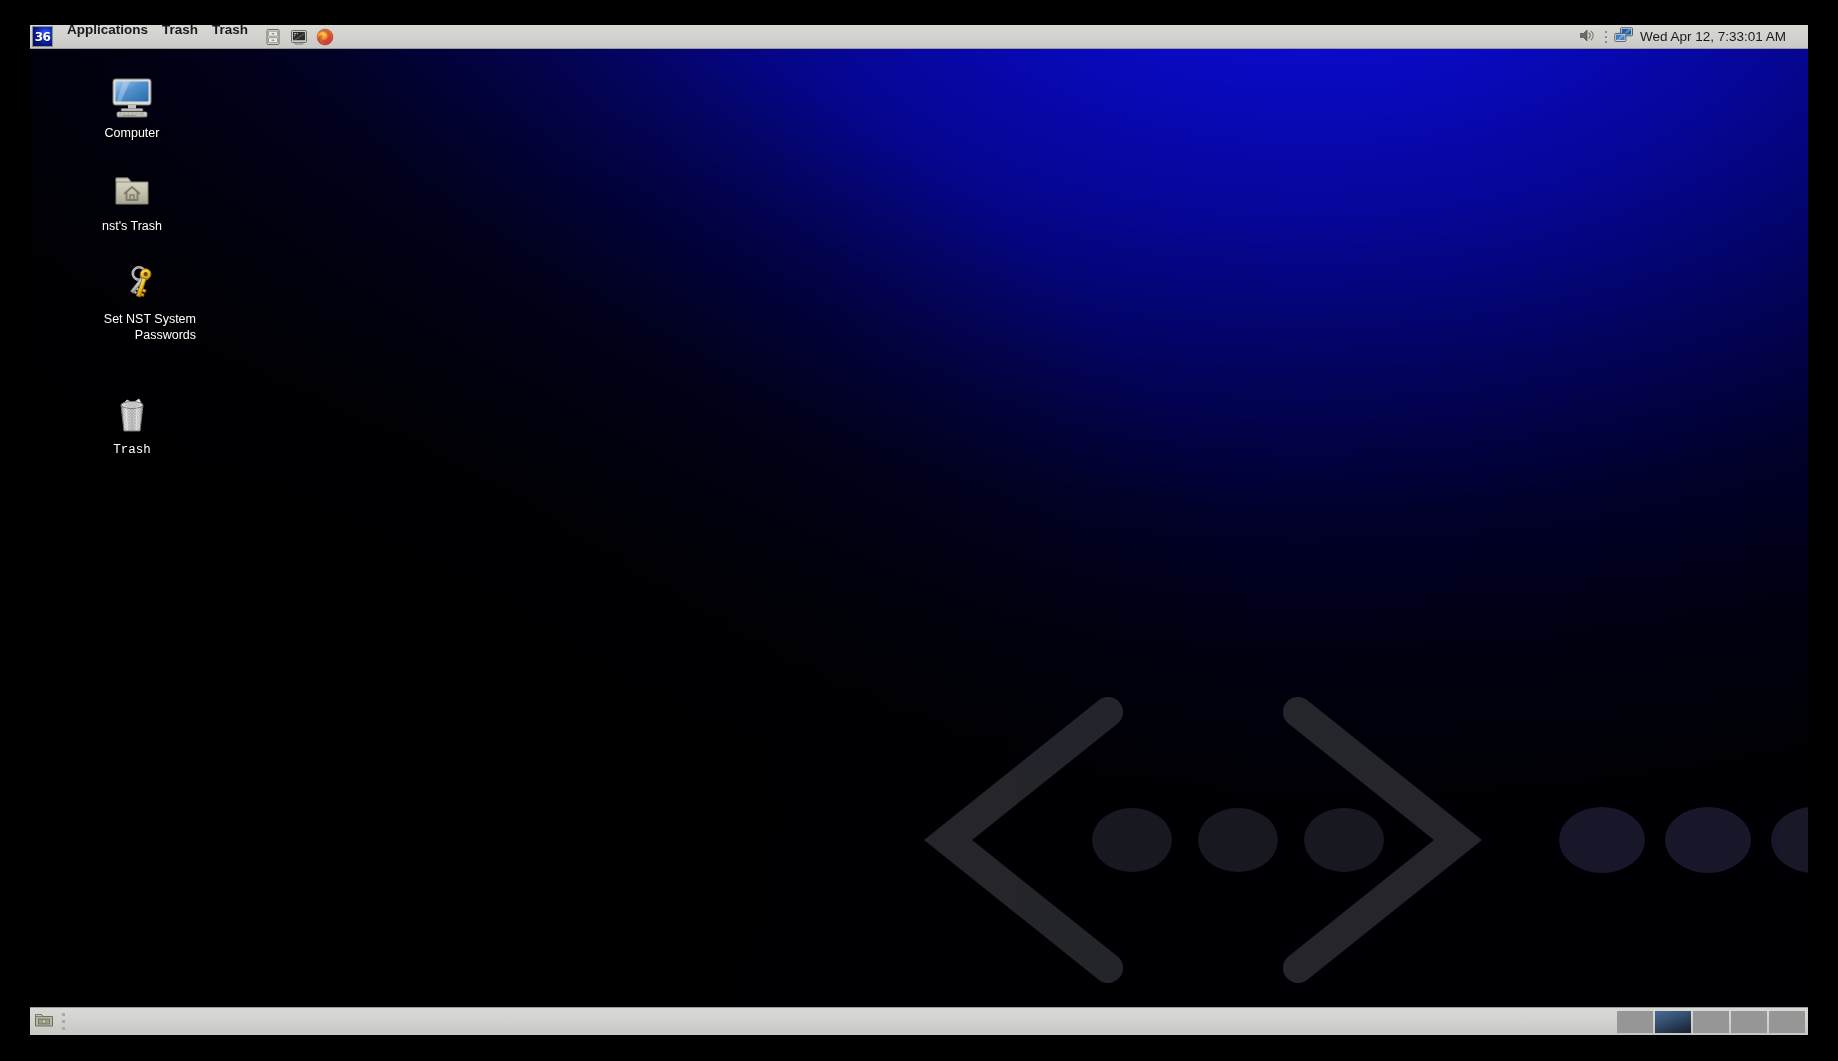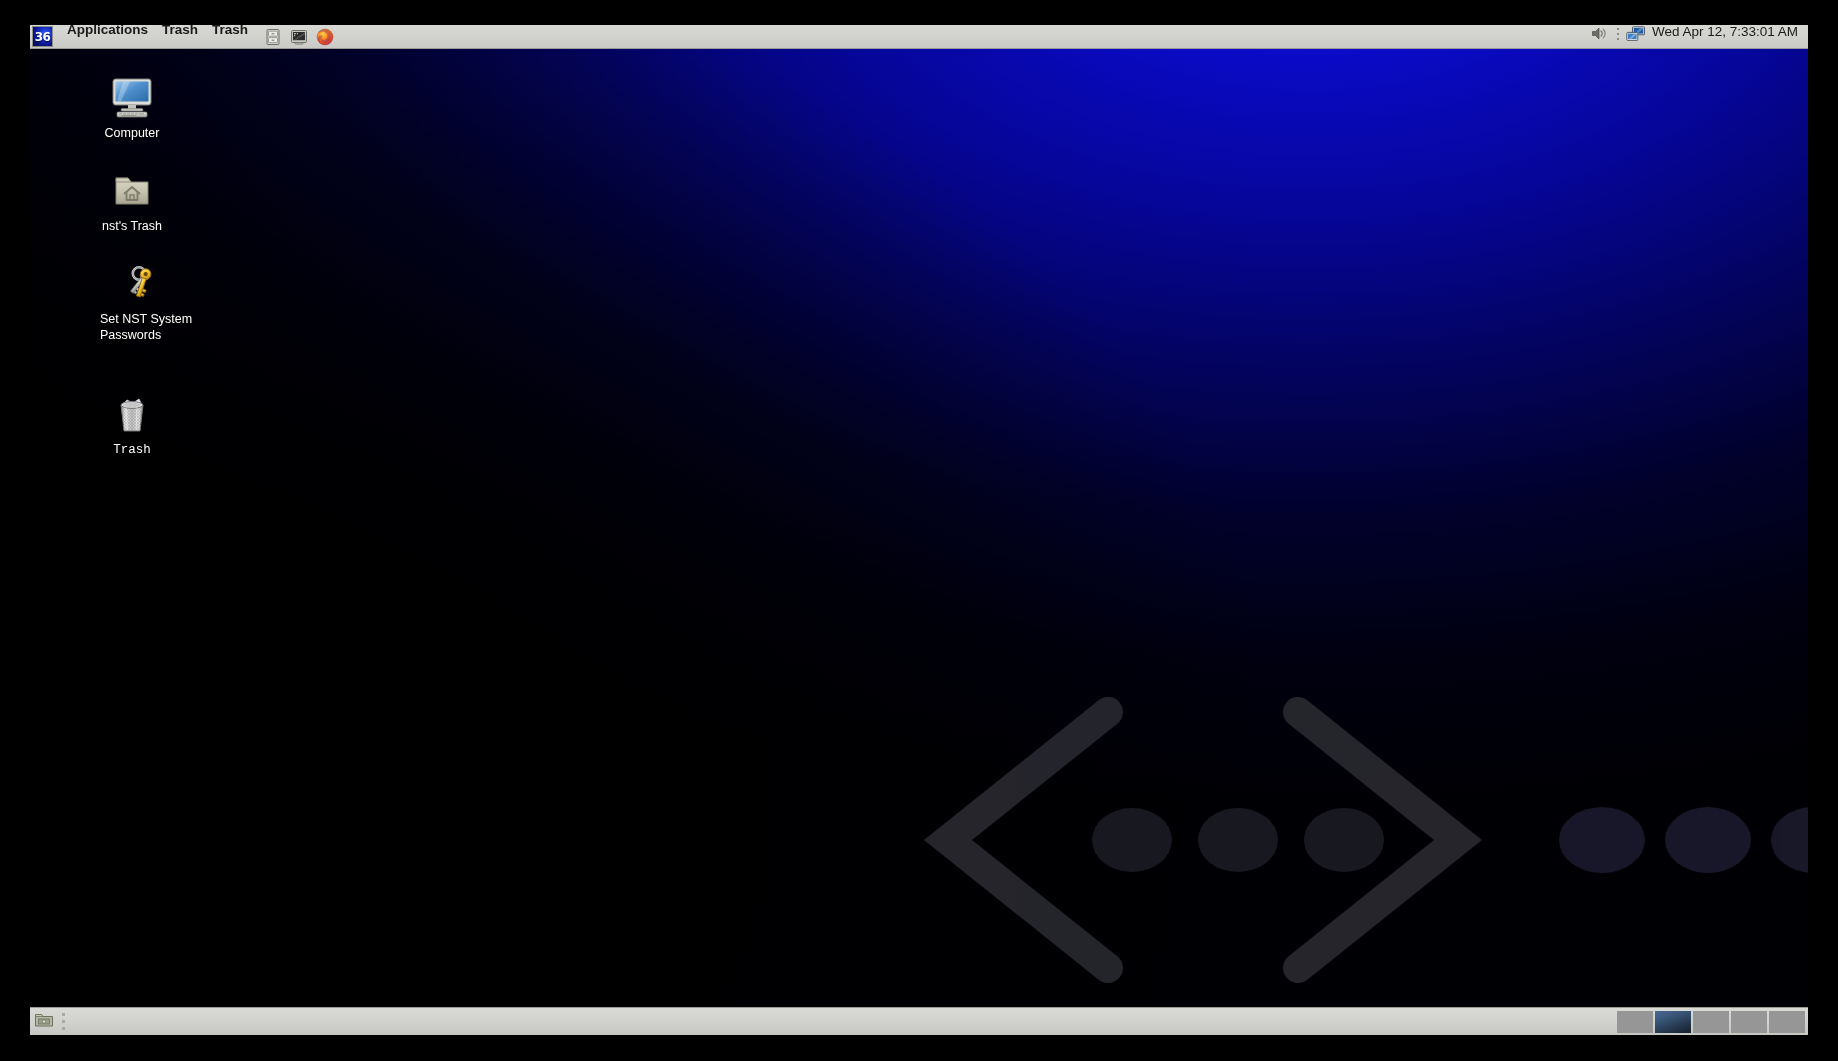--- a/index.html
+++ b/index.html
@@ -122,23 +122,23 @@
     align-items: center;
     justify-content: center;
     flex: none;
   }
   .launcher svg { display: block; }
 
   .panel-spacer { flex: 1 1 auto; }
 
   .panel-right {
     display: flex;
-    align-items: flex-start;
+    align-items: center;
     height: 100%;
-    padding-right: 4px;
+    padding-right: 16px;
   }
 
   .tray-icon {
     width: 22px;
     height: 20px;
     display: flex;
     align-items: center;
     justify-content: center;
     margin: 0 1px;
     flex: none;
@@ -184,21 +184,21 @@
     height: 48px;
     display: flex;
     align-items: center;
     justify-content: center;
   }
   .desk-icon .glyph svg { display: block; }
   .desk-icon .label {
     margin-top: 5px;
     font-size: 12.5px;
     color: #ffffff;
-    text-align: left;
+    text-align: right;
     line-height: 1.25;
     text-shadow: 0 1px 2px rgba(0,0,0,0.95), 0 0 3px rgba(0,0,0,0.8);
     max-width: 96px;
     word-wrap: break-word;
   }
 
   #icon-computer  { left: 54px;  top: 48px;  }
   #icon-home      { left: 54px;  top: 141px; }
   #icon-passwords { left: 70px;  top: 234px; }
   #icon-trash     { left: 54px;  top: 365px; font-family: Liberation Mono, monospace; }

